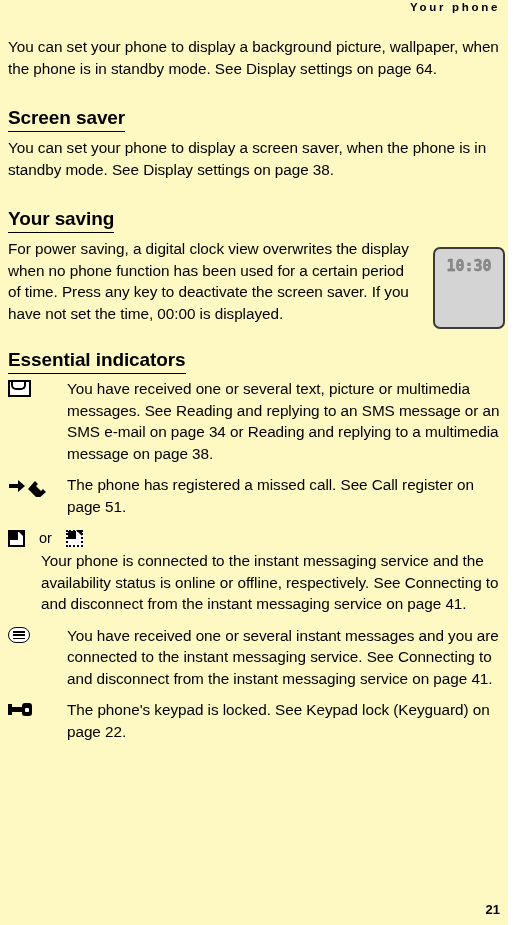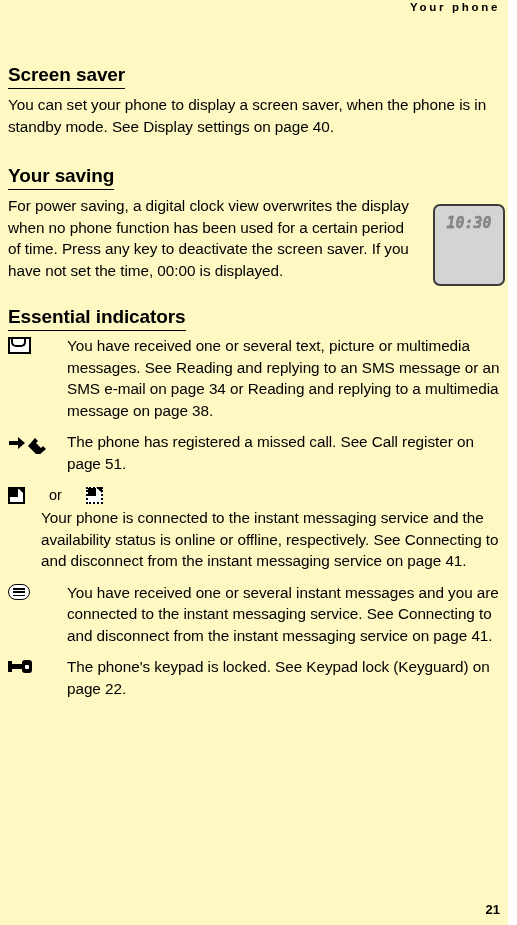--- a/index.html
+++ b/index.html
@@ -73,21 +73,20 @@
   .clock-figure {
     position: absolute;
     right: 4px;
     top: 9px;
     width: 72px;
     height: 82px;
     background: #d4d4d4;
     border: 2.5px solid #3b3b3b;
     border-radius: 7px;
     box-sizing: border-box;
-    font-style: italic;
   }
   .clock-digits {
     position: absolute;
     top: 8px;
     left: 0;
     right: 0;
     text-align: center;
     font-family: "DejaVu Sans Mono", monospace;
     font-size: 15px;
     font-weight: 700;
@@ -117,21 +116,21 @@
     line-height: 21.5px;
     letter-spacing: -0.05px;
   }
 
   
   .indicator-row.stacked .indicator-icon-line {
     position: relative;
     height: 22px;
     display: flex;
     align-items: center;
-    gap: 24px;
+    gap: 14px;
     margin-bottom: 1px;
   }
   .indicator-row.stacked .or-word {
     font-size: 14.5px;
     line-height: 18px;
   }
   .indicator-row.stacked .indicator-text { margin-left: 33px; }
 
   
   .ico { display: inline-block; vertical-align: middle; }
@@ -234,27 +233,28 @@
 </head>
 <body>
 
 <div class="page">
 
   <div class="running-header">Your phone</div>
 
   <div class="content">
 
     <div class="block">
+      <p class="body-text">You can set your phone to display a background picture, wallpaper, when the phone is in standby mode. See Display settings on page 64.</p>
     </div>
 
     <div class="block">
       <div class="heading-wrap">
         <h2 class="section-heading">Screen saver</h2>
       </div>
-      <p class="body-text">You can set your phone to display a screen saver, when the phone is in standby mode. See Display settings on page 40.</p>
+      <p class="body-text">You can set your phone to display a screen saver, when the phone is in standby mode. See Display settings on page 38.</p>
     </div>
 
     <div class="block powersave">
       <div class="heading-wrap">
         <h2 class="section-heading">Your saving</h2>
       </div>
       <div class="powersave-row">
         <p class="body-text powersave-text">For power saving, a digital clock view overwrites the display when no phone function has been used for a certain period of time. Press any key to deactivate the screen saver. If you have not set the time, 00:00 is displayed.</p>
         <div class="clock-figure">
           <div class="clock-digits">10:30</div>

